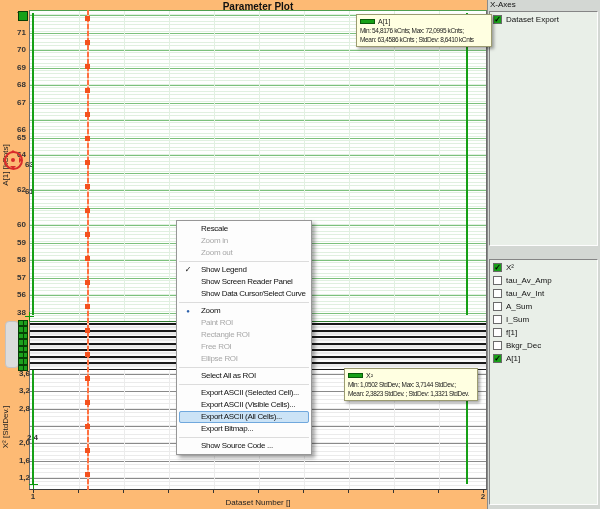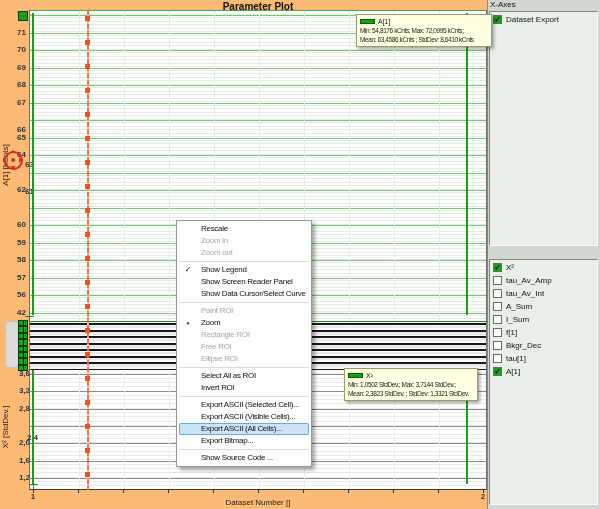--- a/index.html
+++ b/index.html
@@ -198,28 +198,27 @@
 
   <div id="context-menu">
       <div class="mi"><span>Rescale</span></div>
       <div class="mi disabled"><span>Zoom in</span></div>
       <div class="mi disabled"><span>Zoom out</span></div>
       <div class="menu-sep"></div>
       <div class="mi"><span class="mark">✓</span><span>Show Legend</span></div>
       <div class="mi"><span>Show Screen Reader Panel</span></div>
       <div class="mi"><span>Show Data Cursor/Select Curve</span></div>
       <div class="menu-sep"></div>
+      <div class="mi"><span class="mark radio">●</span><span>Zoom</span></div>
       <div class="mi disabled"><span>Paint ROI</span></div>
-      <div class="mi"><span class="mark radio">●</span><span>Zoom</span></div>
       <div class="mi disabled"><span>Rectangle ROI</span></div>
       <div class="mi disabled"><span>Free ROI</span></div>
       <div class="mi disabled"><span>Ellipse ROI</span></div>
       <div class="menu-sep"></div>
       <div class="mi"><span>Select All as ROI</span></div>
-      <div class="mi"><span>Invert ROI</span></div>
       <div class="menu-sep"></div>
       <div class="mi"><span>Export ASCII (Selected Cell)...</span></div>
       <div class="mi"><span>Export ASCII (Visible Cells)...</span></div>
       <div class="mi highlight"><span>Export ASCII (All Cells)...</span></div>
       <div class="mi"><span>Export Bitmap...</span></div>
       <div class="menu-sep"></div>
       <div class="mi"><span>Show Source Code ...</span></div>
     </div>
 
   <div id="sidebar">
@@ -252,24 +251,20 @@
           <span class="cb"></span>
           <span>I_Sum</span>
         </div>
         <div class="axis-item">
           <span class="cb"></span>
           <span>f[1]</span>
         </div>
         <div class="axis-item">
           <span class="cb"></span>
           <span>Bkgr_Dec</span>
-        </div>
-        <div class="axis-item">
-          <span class="cb"></span>
-          <span>tau[1]</span>
         </div>
         <div class="axis-item">
           <span class="cb on">✓</span>
           <span>A[1]</span>
         </div>
       </div>
   </div>
 
 <div class="tick-label" style="top: 11px;">72</div>
     <div class="tick-label" style="top: 28.5px;">71</div>
@@ -281,21 +276,21 @@
     <div class="tick-label" style="top: 133.5px;">65</div>
     <div class="tick-label" style="top: 151px;">64</div>
     <div class="tick-label" style="top: 161px; padding-left: 8px;">63</div>
     <div class="tick-label" style="top: 186px;">62</div>
     <div class="tick-label" style="top: 188px; margin-left: 8px;">61</div>
     <div class="tick-label" style="top: 221px;">60</div>
     <div class="tick-label" style="top: 238.5px;">59</div>
     <div class="tick-label" style="top: 256px;">58</div>
     <div class="tick-label" style="top: 273.5px;">57</div>
     <div class="tick-label" style="top: 291px;">56</div>
-    <div class="tick-label" style="top: 308.5px;">42</div>
+    <div class="tick-label" style="top: 308.5px;">38</div>
     <div class="tick-label lo-tick-label" style="top: 370px;">3,6</div>
     <div class="tick-label lo-tick-label" style="top: 387.3px;">3,2</div>
     <div class="tick-label lo-tick-label" style="top: 404.6px; text-align: right;">2,8</div>
     <div class="tick-label lo-tick-label" style="top: 434px; padding-left: 8px;">2,4</div>
     <div class="tick-label lo-tick-label" style="top: 439.2px;">2,0</div>
     <div class="tick-label lo-tick-label" style="top: 456.5px;">1,6</div>
     <div class="tick-label lo-tick-label" style="top: 473.8px;">1,2</div>
     <div class="xtick" style="left: 33px;"></div>
     <div class="xtick" style="left: 78px;"></div>
     <div class="xtick" style="left: 123px;"></div>

